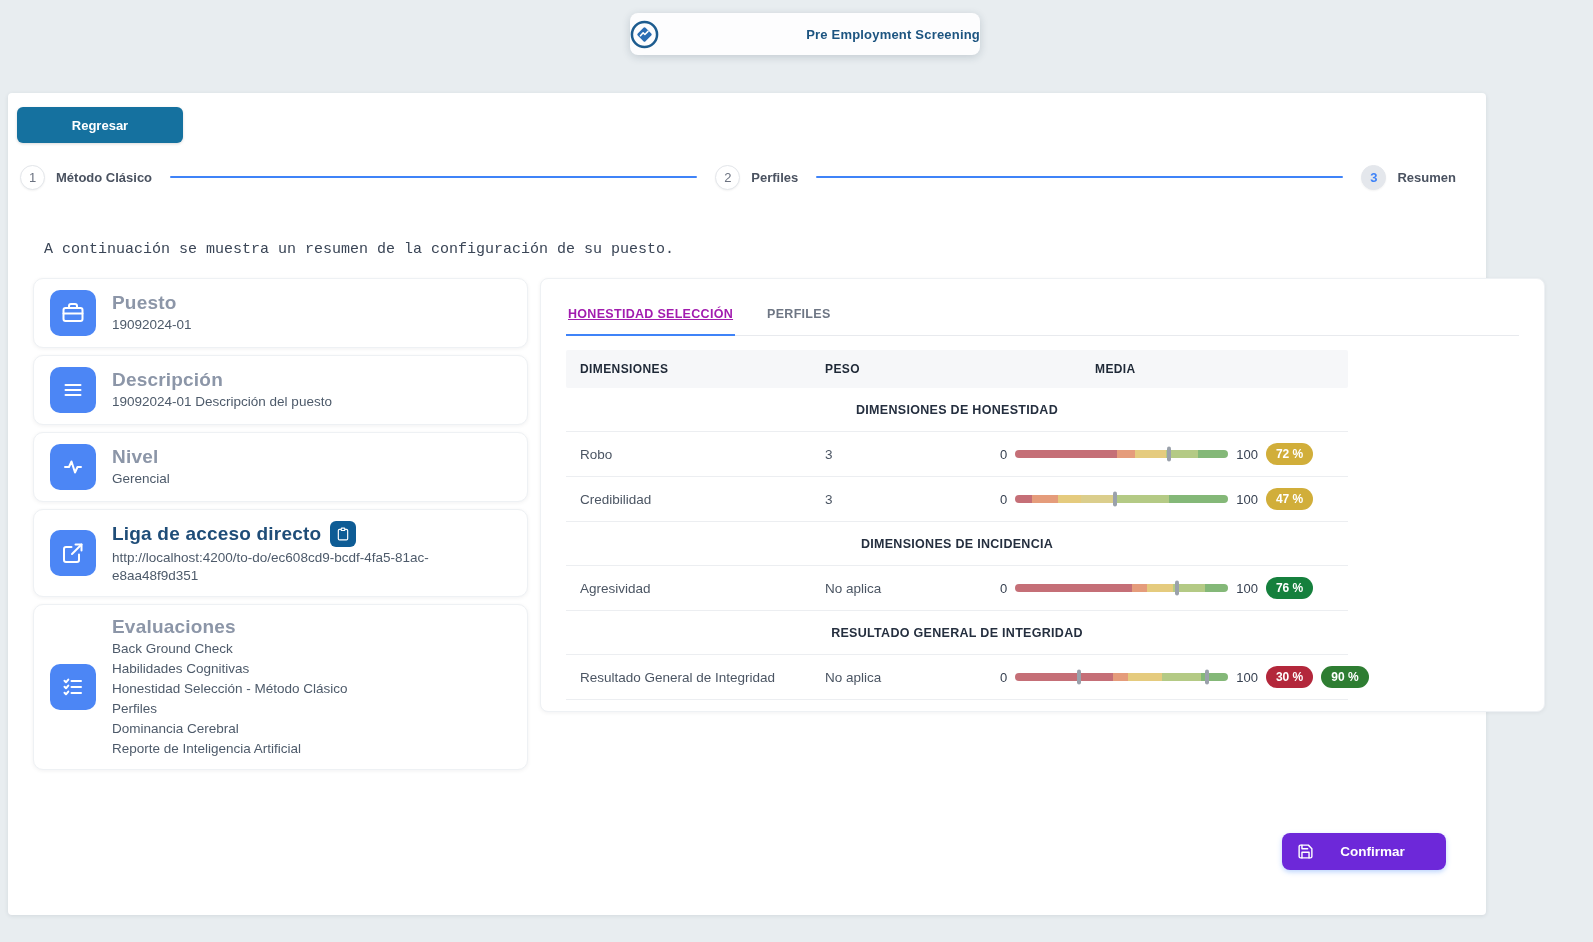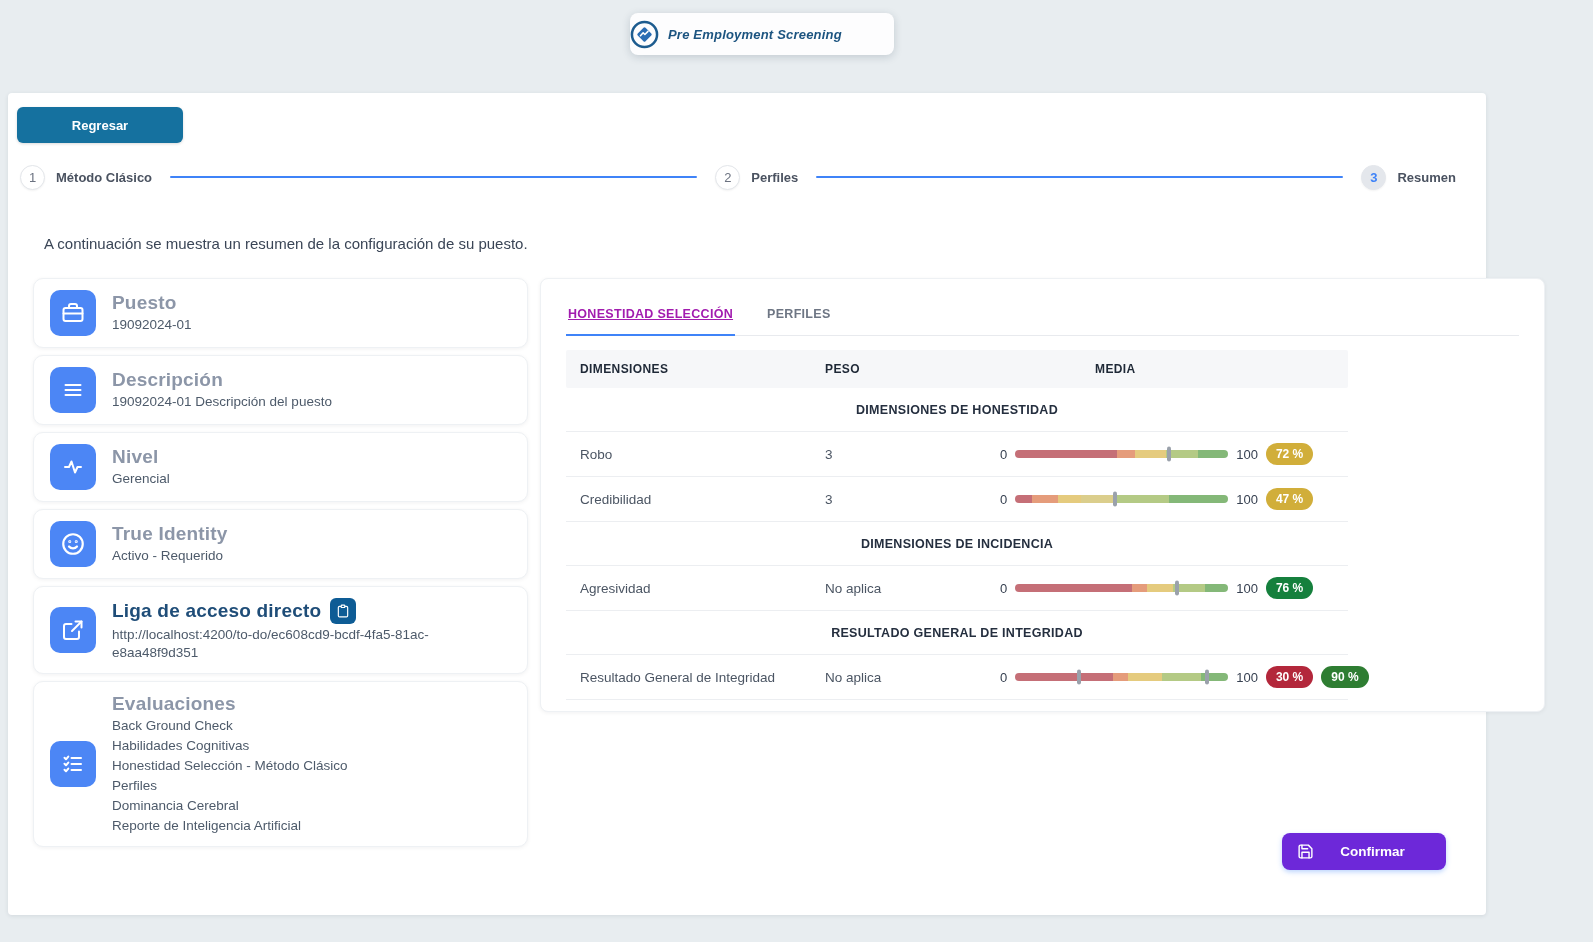--- a/index.html
+++ b/index.html
@@ -6,24 +6,24 @@
   html,body { margin:0; padding:0; }
   body {
     width:1593px; height:942px; position:relative; overflow:hidden;
     background:#e8edf0;
     font-family:"Liberation Sans", sans-serif;
     -webkit-font-smoothing:antialiased;
   }
 
   
   .logo-card {
-    position:absolute; left:630px; top:13px; width:264px; height:42px;
+    position:absolute; left:630px; top:13px; width:350px; height:42px;
     background:#fdfdfe; border-radius:8px;
     box-shadow:0 2px 8px rgba(30,50,70,.18);
-    display:flex; align-items:center; justify-content:flex-start; gap:9px;font-style:italic;
+    display:flex; align-items:center; justify-content:space-between; gap:9px;
   }
   .logo-text { font-size:13px; font-weight:bold; color:#1c5480; letter-spacing:.2px; }
 
   
   .main-card {
     position:absolute; left:8px; top:93px; width:1478px; height:822px;
     background:#ffffff; border-radius:4px;
     box-shadow:0 1px 4px rgba(30,50,70,.10);
   }
 
@@ -44,21 +44,21 @@
     width:25px; height:25px; border-radius:50%;
     background:#fff; border:1px solid #e3e6ea;
     display:flex; align-items:center; justify-content:center;
     font-size:13px; color:#6b7280;
     box-shadow:0 1px 2px rgba(0,0,0,.05);
   }
   .step.active .step-num { background:#e4e7ec; border-color:#e4e7ec; color:#3f83f8; font-weight:bold; }
   .step-label { font-size:13px; font-weight:bold; color:#4a5260; white-space:nowrap; }
   .step-line { flex:1; height:2px; background:#3f83f8; border-radius:1px; margin:0 18px; }
 
-  .intro-text { position:absolute; left:36px; top:142px; font-size:15px; color:#3a4556; }
+  .intro-text { position:absolute; left:36px; top:148px; font-size:15px; color:#3a4556;font-family:Liberation Mono, monospace; }
 
   
   .cards-col {
     position:absolute; left:25px; top:185px; width:495px;
     display:flex; flex-direction:column; gap:7px;
   }
   .scard {
     background:#fff; border:1px solid #eef1f4; border-radius:10px;
     box-shadow:0 1px 4px rgba(17,24,39,.06);
     padding:11px 16px; display:flex; align-items:center; gap:16px;
@@ -213,36 +213,20 @@
         <div class="icon-box">
           <svg width="24" height="24" viewBox="0 0 24 24" fill="none" stroke="currentColor" stroke-width="2" stroke-linecap="round" stroke-linejoin="round">
             <polyline points="4 12 8 12 10.5 6.5 14 17.5 16.5 12 20 12"></polyline>
           </svg>
         </div>
         <div class="scard-body">
           <div class="scard-title-row">
             <span class="scard-title">Nivel</span>
           </div>
           <div class="scard-line">Gerencial</div>
-        </div>
-      </div>
-      <div class="scard">
-        <div class="icon-box">
-          <svg width="26" height="26" viewBox="0 0 24 24" fill="none" stroke="currentColor" stroke-width="2" stroke-linecap="round" stroke-linejoin="round">
-            <circle cx="12" cy="12" r="9"></circle>
-            <path d="M8.3 14.3a4.8 4.8 0 0 0 7.4 0"></path>
-            <circle cx="9" cy="9.7" r="0.4" fill="currentColor"></circle>
-            <circle cx="15" cy="9.7" r="0.4" fill="currentColor"></circle>
-          </svg>
-        </div>
-        <div class="scard-body">
-          <div class="scard-title-row">
-            <span class="scard-title">True Identity</span>
-          </div>
-          <div class="scard-line">Activo - Requerido</div>
         </div>
       </div>
       <div class="scard">
         <div class="icon-box">
           <svg width="24" height="24" viewBox="0 0 24 24" fill="none" stroke="currentColor" stroke-width="2" stroke-linecap="round" stroke-linejoin="round">
             <path d="M18 13.5V19a2 2 0 0 1-2 2H5a2 2 0 0 1-2-2V8a2 2 0 0 1 2-2h5.5"></path>
             <polyline points="14.5 3.5 20.5 3.5 20.5 9.5"></polyline>
             <line x1="11" y1="13" x2="20.5" y2="3.5"></line>
           </svg>
         </div>

